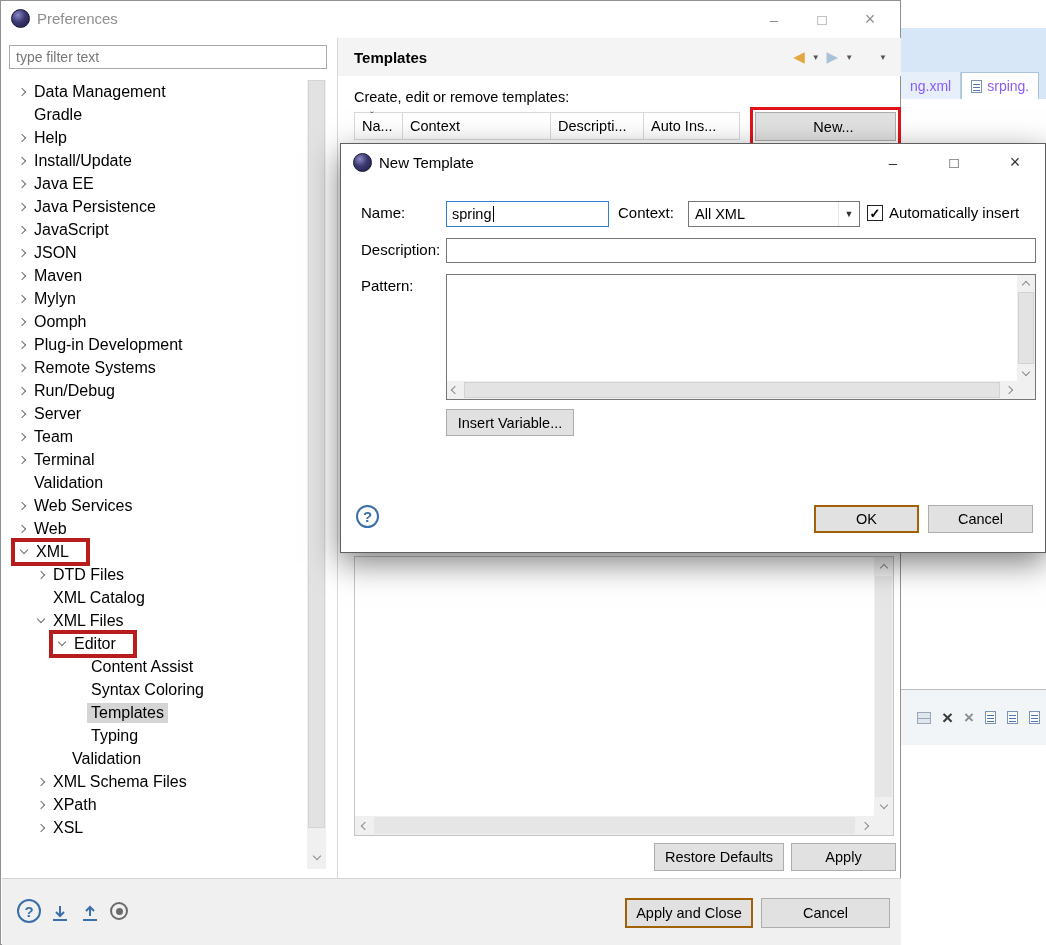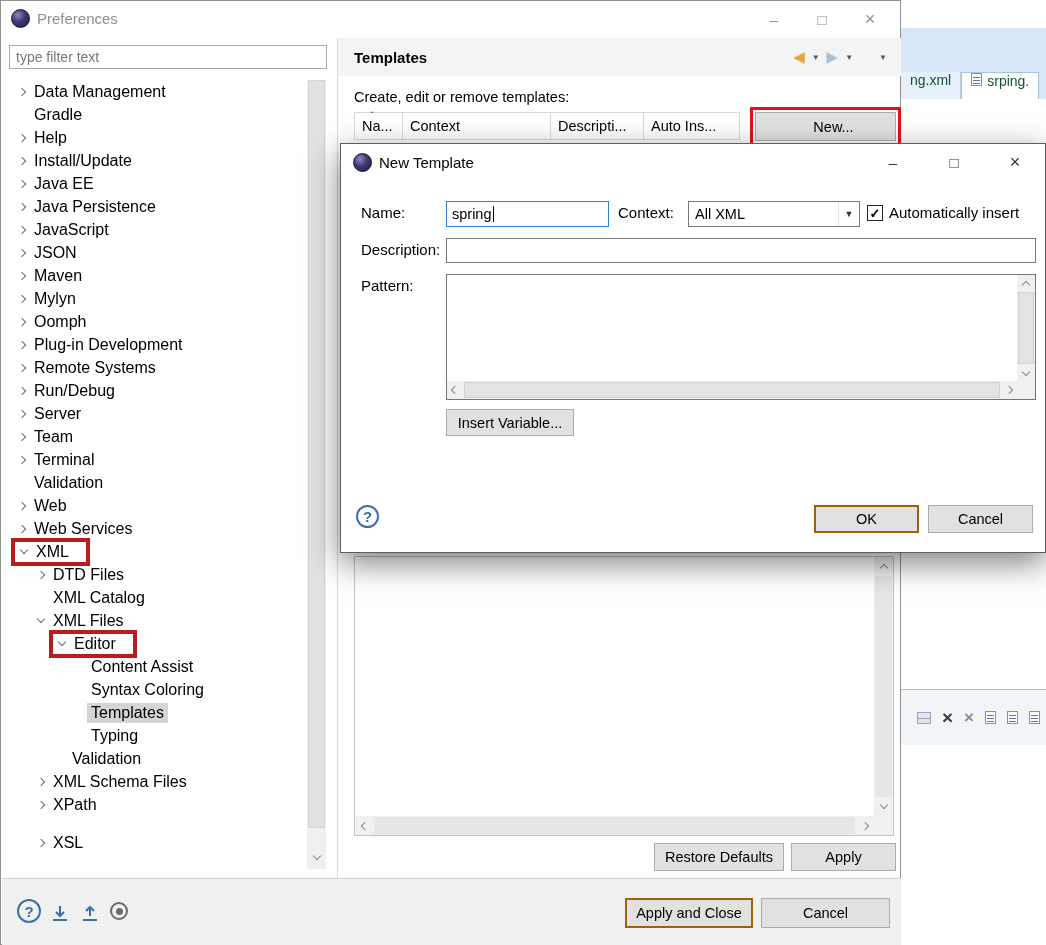--- a/index.html
+++ b/index.html
@@ -6,21 +6,21 @@
   html,body { background:#fff; }
   #screen {
     position: relative; width: 1046px; height: 945px; overflow: hidden;
     font-family: "Liberation Sans", sans-serif; color:#000; background:#fff;
   }
 
   
   .bg-strip { position:absolute; left:901px; top:0; width:145px; height:945px; background:#fff; }
   .bg-blue { position:absolute; left:0; top:28px; width:100%; height:44px; background:#d7e7f7; }
   .tabbar { position:absolute; left:0; top:72px; width:100%; height:27px; background:#d7e7f7; display:flex; }
-  .tab { display:flex; gap:5px; padding:0 9px; font-size:14px; background:#e6effa; border-right:1px solid #b9cfe4; color:#14532d; white-space:nowrap; }
+  .tab { display:flex; align-items:center; gap:5px; padding:0 9px; font-size:14px; background:#e6effa; border-right:1px solid #b9cfe4; color:#8b5cf6; white-space:nowrap; }
   .tab.selected { background:#fff; border:1px solid #a9c3dc; border-bottom:none; }
   .doc-ic { width:11px; height:13px; background:#fff; border:1px solid #7d93b2; position:relative; }
   .doc-ic::after { content:""; position:absolute; left:1px; top:3px; width:7px; height:1px; background:#4d79b0; box-shadow:0 3px 0 #4d79b0, 0 6px 0 #4d79b0; }
   .bg-editor { position:absolute; left:0; top:99px; width:100%; height:590px; background:#fff; }
   .bg-line { position:absolute; left:0; top:689px; width:100%; height:1px; background:#bcbcbc; }
   .bg-toolbar { position:absolute; left:0; top:690px; width:100%; height:55px; background:#f2f5f8; display:flex; align-items:center; gap:11px; padding-left:16px; }
   .tb-x { font-size:19px; font-weight:bold; color:#3c3c3c; line-height:1; }
   .tb-x.gray { color:#8c8c8c; font-size:17px; }
   .grid-ic { width:14px; height:12px; border:1px solid #9aa7b8; background:#dfe6ee; position:relative; }
   .grid-ic::after { content:""; position:absolute; left:0; top:5px; width:100%; height:1px; background:#9aa7b8; }
@@ -306,29 +306,29 @@
           <span class="tree-inner">
             <span class="tree-arrow"></span>
             <span class="tree-label">Validation</span>
           </span>
         </div>
         <div class="tree-row" style="padding-left: 10px;">
           <span class="tree-inner">
             <span class="tree-arrow">
               <i class="chev right"></i>
             </span>
+            <span class="tree-label">Web Services</span>
+          </span>
+        </div>
+        <div class="tree-row" style="padding-left: 10px;">
+          <span class="tree-inner">
+            <span class="tree-arrow">
+              <i class="chev right"></i>
+            </span>
             <span class="tree-label">Web</span>
-          </span>
-        </div>
-        <div class="tree-row" style="padding-left: 10px;">
-          <span class="tree-inner">
-            <span class="tree-arrow">
-              <i class="chev right"></i>
-            </span>
-            <span class="tree-label">Web Services</span>
           </span>
         </div>
         <div class="tree-row" style="padding-left: 10px;">
           <span class="tree-inner annotated">
             <span class="tree-arrow">
               <i class="chev down"></i>
             </span>
             <span class="tree-label">XML</span>
           </span>
         </div>
@@ -401,21 +401,21 @@
           </span>
         </div>
         <div class="tree-row" style="padding-left: 29px;">
           <span class="tree-inner">
             <span class="tree-arrow">
               <i class="chev right"></i>
             </span>
             <span class="tree-label">XPath</span>
           </span>
         </div>
-        <div class="tree-row" style="padding-left: 29px; margin-top: 15px;">
+        <div class="tree-row" style="padding-left: 29px;">
           <span class="tree-inner">
             <span class="tree-arrow">
               <i class="chev right"></i>
             </span>
             <span class="tree-label">XSL</span>
           </span>
         </div>
       </div>
 
     <div class="tree-sb">

